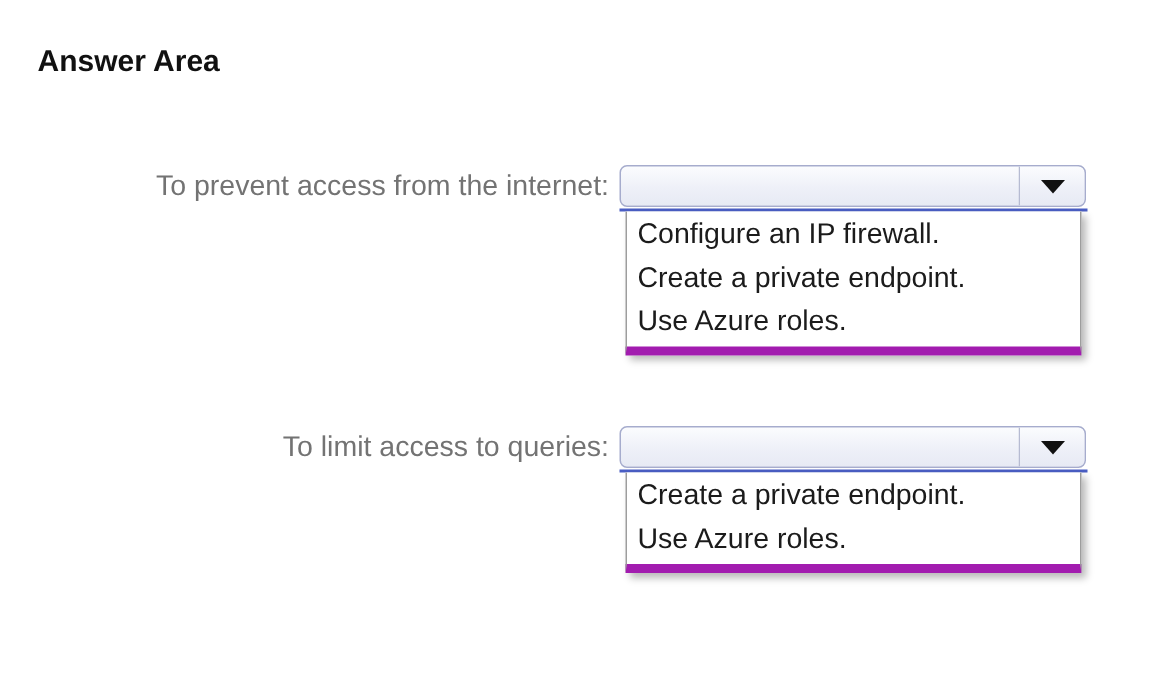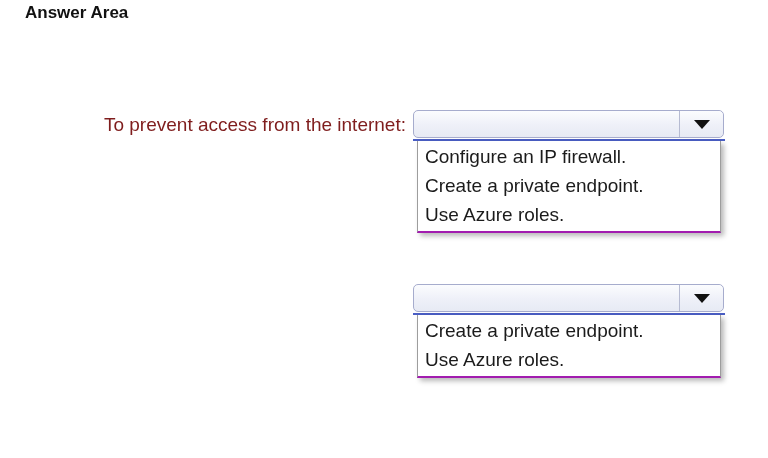--- a/index.html
+++ b/index.html
@@ -10,31 +10,31 @@
     position: relative;
     width: 768px;
     height: 458px;
     background: #ffffff;
     overflow: hidden;
   }
 
   .page-title {
     position: absolute;
     left: 25px;
-    top: 3px;
-    font-size: 17px;
+    top: 30px;
+    font-size: 20px;
     font-weight: bold;
     color: #111111;
   }
 
   .q-label {
     position: absolute;
     right: 362px;
     font-size: 19px;
-    color: #7f1d1d;
+    color: #737373;
     white-space: nowrap;
   }
 
   .combobox {
     position: absolute;
     left: 413px;
     width: 311px;
     height: 28px;
     display: flex;
     align-items: stretch;
@@ -75,21 +75,21 @@
     left: 413px;
     width: 312px;
     border-top: 2px solid #4a5ec4;
   }
   .listbox {
     margin-left: 4px;
     margin-right: 4px;
     background: #ffffff;
     border-left: 1px solid #9d9d9d;
     border-right: 1px solid #9d9d9d;
-    border-bottom: 2px solid #a21caf;
+    border-bottom: 6px solid #a21caf;
     box-shadow: 3px 3px 5px rgba(0,0,0,0.28);
     padding: 1px 0 2px 0;
   }
   .option {
     font-size: 19px;
     line-height: 29px;
     padding-left: 7px;
     color: #1b1b1b;
     white-space: nowrap;
     cursor: pointer;
@@ -112,20 +112,21 @@
   </div>
 
   <div class="listbox-wrap" style="top: 139px;">
     <div class="listbox">
       <div class="option">Configure an IP firewall.</div>
       <div class="option">Create a private endpoint.</div>
       <div class="option">Use Azure roles.</div>
     </div>
   </div>
 
+  <div class="q-label" style="top: 288px;">To limit access to queries:</div>
 
   <div class="combobox" style="top: 284px;">
     <div class="value"></div>
     <div class="arrow-btn">
       <span class="arrow-glyph"></span>
     </div>
   </div>
 
   <div class="listbox-wrap" style="top: 313px;">
     <div class="listbox">

